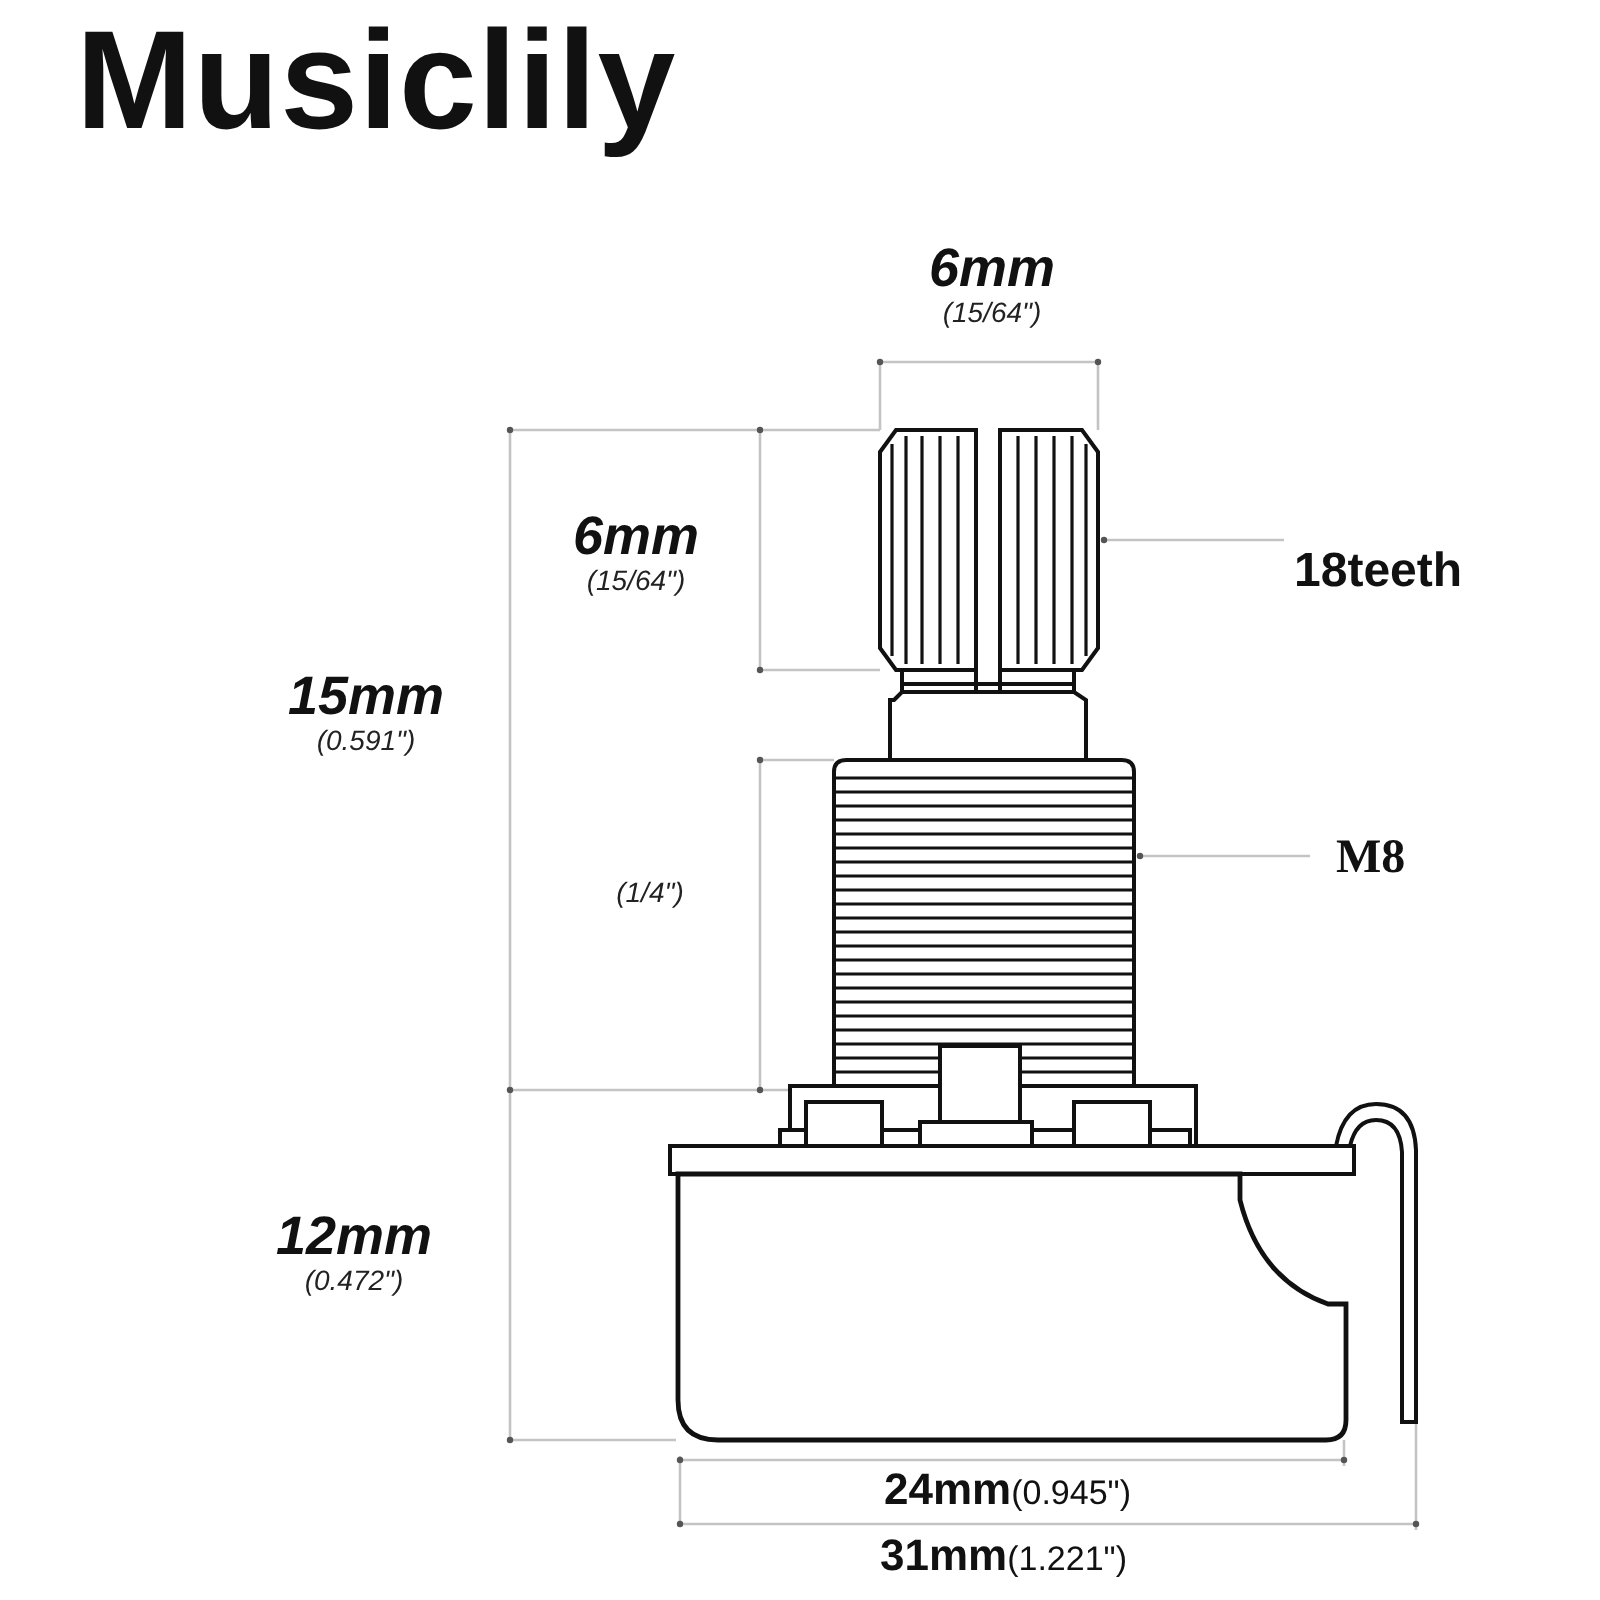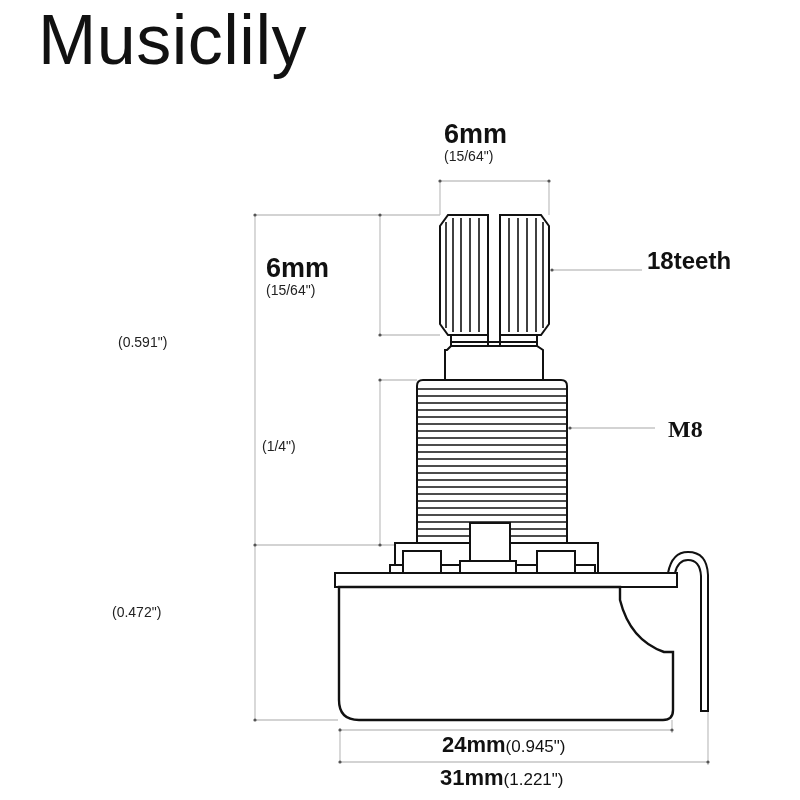--- a/index.html
+++ b/index.html
@@ -1,25 +1,25 @@
 <!DOCTYPE html>
 <html><head>
 <meta charset="utf-8">
 <style>
   html, body { margin: 0; padding: 0; background: #ffffff; }
   body { width: 800px; height: 800px; position: relative; overflow: hidden; font-family: "Liberation Sans", sans-serif; color: #111; }
-  .brand { position: absolute; left: 38px; top: 0px; font-size: 70px; font-weight: 400; letter-spacing: 0.5px; line-height: 80px; color: #111; }
+  .brand { position: absolute; left: 38px; top: 0px; font-size: 70px; font-weight: 700; letter-spacing: 0.5px; line-height: 80px; color: #111; }
   svg.diagram { position: absolute; left: 0; top: 0; }
   .lbl { position: absolute; font-weight: 700; color: #111; white-space: nowrap; }
   .lbl-main { font-size: 27px; line-height: 28px; }
   .lbl-sub { font-size: 14px; line-height: 16px; font-weight: 400; color: #222; }
   .lbl-side { font-size: 24px; line-height: 26px; }
   .lbl-bottom { font-size: 22px; line-height: 24px; }
   .lbl-bottom .sub { font-size: 17px; font-weight: 400; }
-  .center { text-align: left; }
+  .center { text-align: center; font-style: italic; }
 </style>
 </head>
 <body>
 
 <div class="brand">Musiclily</div>
 
 <svg class="diagram" width="800" height="800" viewBox="0 0 800 800">
 
   <g stroke="#c4c4c4" stroke-width="1.3" fill="none">
 
@@ -144,32 +144,34 @@
   <div>6mm</div>
   <div class="lbl-sub">(15/64")</div>
 </div>
 
 <div class="lbl lbl-main center" style="left:266px; top:254px; width:104px;">
   <div>6mm</div>
   <div class="lbl-sub">(15/64")</div>
 </div>
 
 <div class="lbl lbl-main center" style="left:118px; top:334px; width:130px;">
+  <div>15mm</div>
   <div class="lbl-sub">(0.591")</div>
 </div>
 
 <div class="lbl lbl-main center" style="left:262px; top:438px; width:126px;">
   <div class="lbl-sub">(1/4")</div>
 </div>
 
 <div class="lbl lbl-main center" style="left:112px; top:604px; width:130px;">
+  <div>12mm</div>
   <div class="lbl-sub">(0.472")</div>
 </div>
 
-<div class="lbl lbl-side" style="left:647px; top:248px;">18teeth</div>
+<div class="lbl lbl-side" style="left:647px; top:273px;">18teeth</div>
 <div class="lbl lbl-side" style="left:668px; top:416px;font-family:Liberation Serif, serif;">M8</div>
 
 <div class="lbl lbl-bottom" style="left:442px; top:733px;">
   <span>24mm</span><span class="sub">(0.945")</span>
 </div>
 
 <div class="lbl lbl-bottom" style="left:440px; top:766px;">
   <span>31mm</span><span class="sub">(1.221")</span>
 </div>
 

